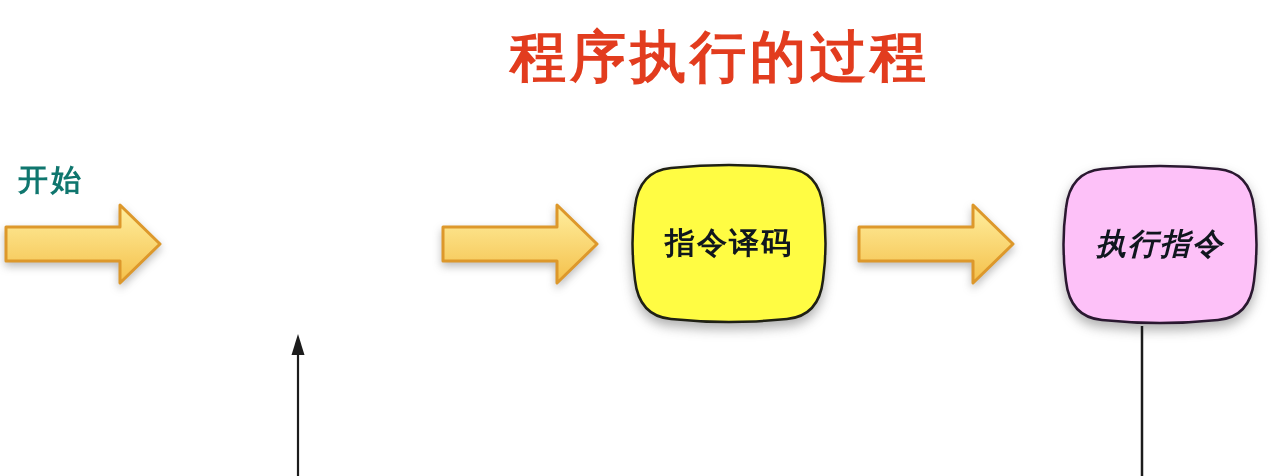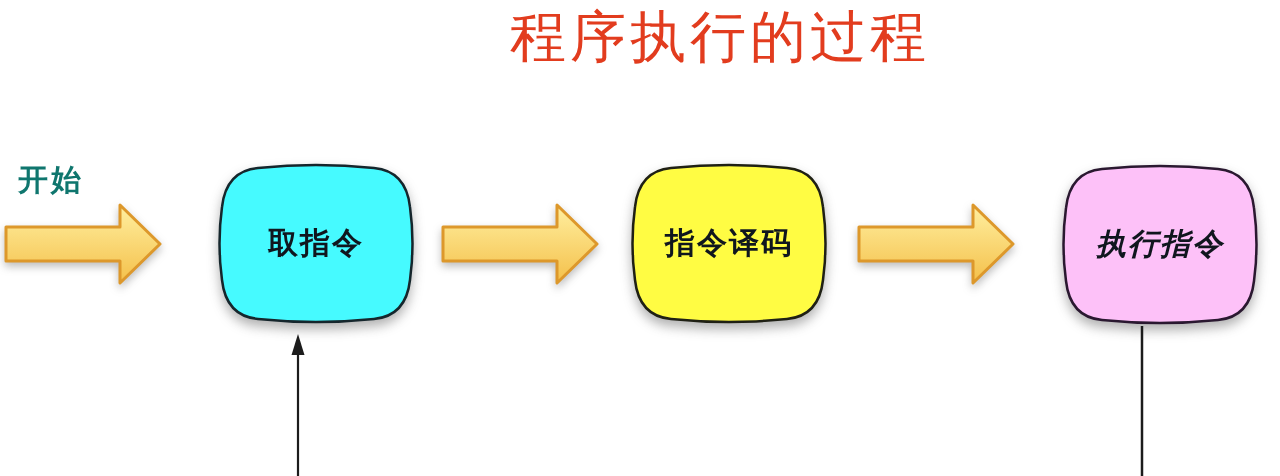--- a/index.html
+++ b/index.html
@@ -6,22 +6,22 @@
   body {
     width: 1280px; height: 476px;
     font-family: "Liberation Sans", sans-serif;
     background: #ffffff;
   }
   .canvas {
     position: relative; width: 1280px; height: 476px;
     background: #ffffff; overflow: hidden;
   }
   .title {
-    position: absolute; left: 450px; top: 0; width: 540px;
-    text-align: center; font-size: 56px; font-weight: normal;
+    position: absolute; left: 450px; top: 20px; width: 540px;
+    text-align: center; font-size: 56px; font-weight: bold;
     letter-spacing: 4px; color: #E23C1E; white-space: nowrap;
   }
   .start-label {
     position: absolute; left: 18px; top: 160px;
     font-size: 30px; font-weight: bold; color: #0f766e; letter-spacing: 3px;
   }
   .node { position: absolute; width: 200px; height: 163px; }
   .node svg {
     position: absolute; left: 0; top: 0;
     filter: drop-shadow(0 6px 6px rgba(80,80,80,0.45));
@@ -58,26 +58,20 @@
   <svg id="arrow-1" class="flow-arrow" viewBox="0 0 160 84" preserveAspectRatio="none">
     <defs>
       <linearGradient id="agrad1" x1="0" y1="0" x2="0" y2="1">
         <stop offset="0" stop-color="#FFEFA0"></stop>
         <stop offset="1" stop-color="#F4C04A"></stop>
       </linearGradient>
     </defs>
     <polygon points="2,25 116,25 116,3 156,42 116,81 116,59 2,59" fill="url(#agrad1)" stroke-width="3" stroke-linejoin="round" stroke="#DD982B"></polygon>
   </svg>
 
-  <div id="node-fetch" class="node">
-    <svg width="200" height="163" viewBox="0 0 200 163" preserveAspectRatio="none">
-      <path d="M 42 6 Q 100 0 158 6 Q 190 9 194 45 Q 199 81.5 194 118 Q 190 154 158 157 Q 100 163 42 157 Q 10 154 6 118 Q 1 81.5 6 45 Q 10 9 42 6 Z" stroke-width="2.5" fill="#46FAFF" stroke="#15262C"></path>
-    </svg>
-    <div class="label">取指令</div>
-  </div>
 
   <svg id="arrow-2" class="flow-arrow" viewBox="0 0 160 84" preserveAspectRatio="none">
     <defs>
       <linearGradient id="agrad2" x1="0" y1="0" x2="0" y2="1">
         <stop offset="0" stop-color="#FFEFA0"></stop>
         <stop offset="1" stop-color="#F4C04A"></stop>
       </linearGradient>
     </defs>
     <polygon points="2,25 116,25 116,3 156,42 116,81 116,59 2,59" fill="url(#agrad2)" stroke-width="3" stroke-linejoin="round" stroke="#DD982B"></polygon>
   </svg>

